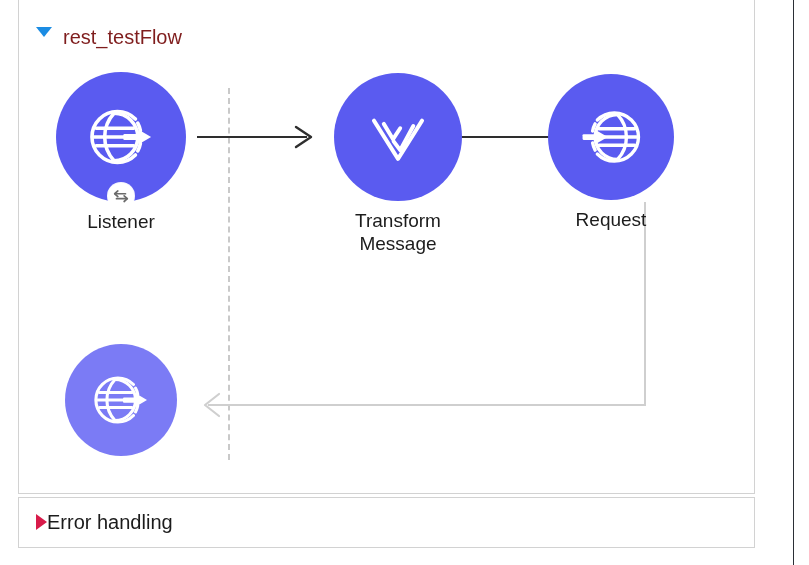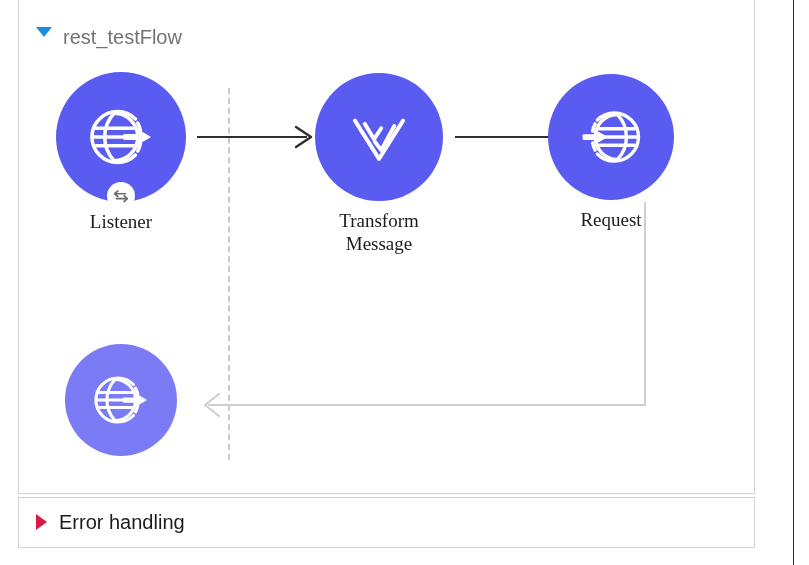--- a/index.html
+++ b/index.html
@@ -67,21 +67,21 @@
   }
   .tri-down {
     width: 0; height: 0;
     border-left: 8px solid transparent;
     border-right: 8px solid transparent;
     border-top: 10px solid #1b8ce3;
     margin-top: 2px;
   }
   .flow-title {
     font-size: 20px;
-    color: #737373;
+    color: #7f1d1d;
     line-height: 1;
     white-space: nowrap;
     margin-top: 12px;
   }
 
   
   .node {
     position: absolute;
     display: flex;
     flex-direction: column;
@@ -94,21 +94,20 @@
     justify-content: center;
     position: relative;
   }
   .node-label {
     margin-top: 9px;
     font-size: 19px;
     color: #1c1c1c;
     text-align: center;
     line-height: 1.20;
     white-space: pre-line;
-    font-family: Liberation Serif, serif;
   }
   .node-badge {
     position: absolute;
     width: 26px; height: 26px;
     border-radius: 50%;
     background: #ffffff;
     bottom: -7px;
     left: 50%;
     transform: translateX(-50%);
     display: flex;
@@ -142,21 +141,20 @@
     box-sizing: border-box;
     border: 1px solid #d2d2d2;
     background: #ffffff;
   }
   .error-inner {
     position: absolute;
     left: 36px;
     top: 509px;
     display: flex;
     align-items: center;
-    gap: 12px;
     height: 26px;
   }
   .tri-right {
     width: 0; height: 0;
     border-top: 8px solid transparent;
     border-bottom: 8px solid transparent;
     border-left: 11px solid #d81b4a;
   }
   .error-label {
     font-size: 20px;
@@ -226,21 +224,21 @@
             <polyline points="6.5,4.4 3,7.5 6.5,10.6"></polyline>
             <line x1="5" y1="13" x2="16.5" y2="13"></line>
             <polyline points="13.5,9.9 17,13 13.5,16.1"></polyline>
           </g>
         </svg>
       </div>
     </div>
     <div class="node-label">Listener</div>
   </div>
 
-  <div class="node" style="left:315px; top:73px; width:128px;">
+  <div class="node" style="left:334px; top:73px; width:128px;">
     <div class="node-circle" style="width:128px; height:128px; background:#5a5bf0;">
       <svg width="70" height="70" viewBox="0 0 64 64">
         <g fill="none" stroke="#ffffff" stroke-width="3.6" stroke-linecap="round" stroke-linejoin="round">
 
           <polyline points="10,17 32,52 54,17"></polyline>
 
           <polyline points="19,20 27.5,34 34,24"></polyline>
 
           <polyline points="28,36 34,44 46,22"></polyline>
         </g>

